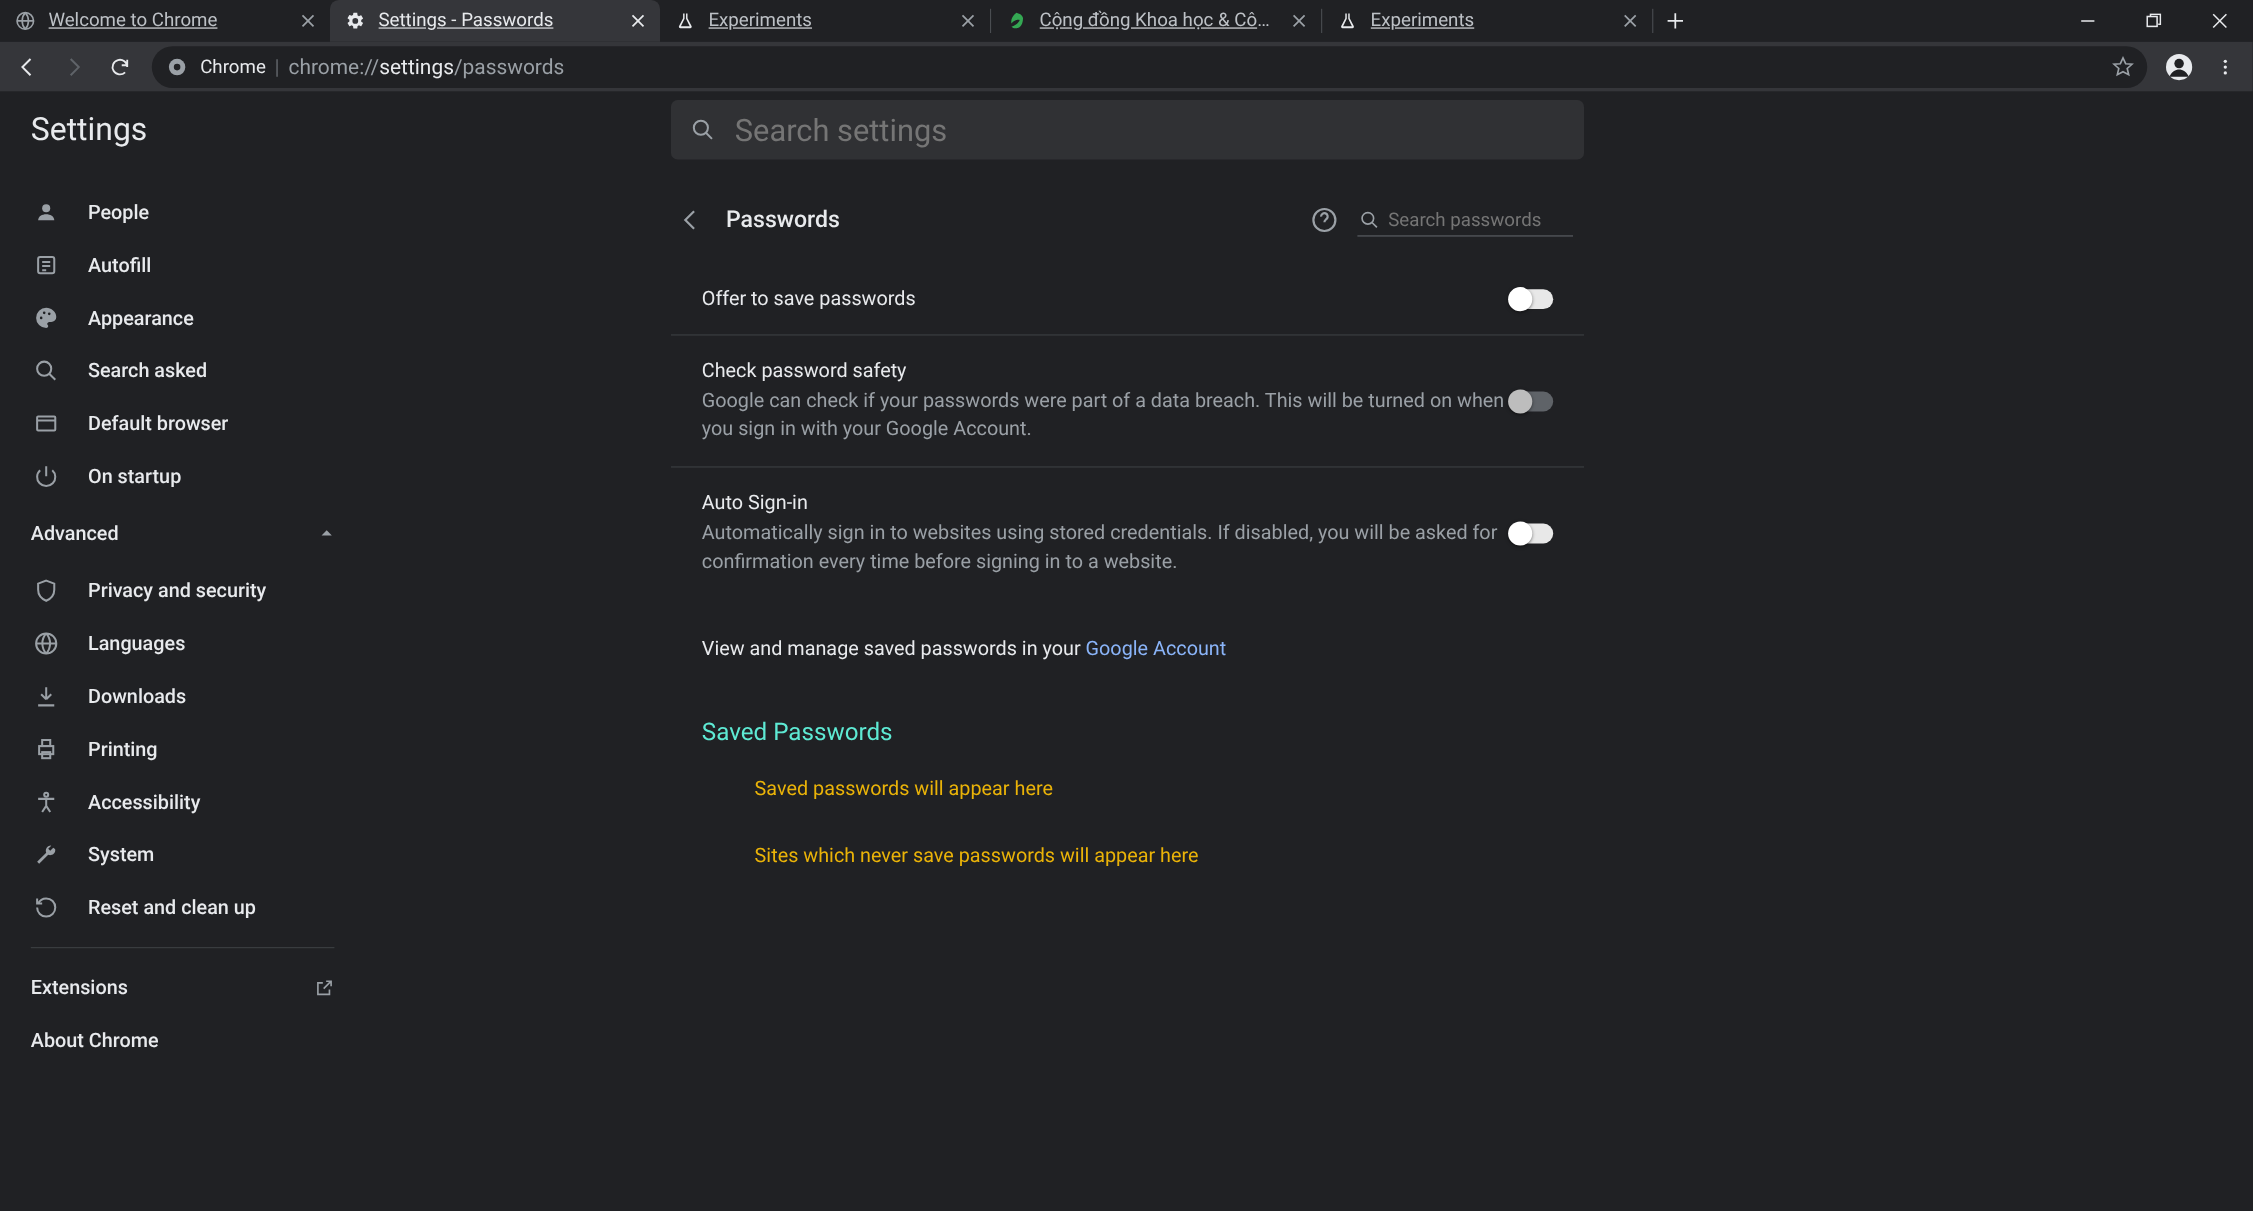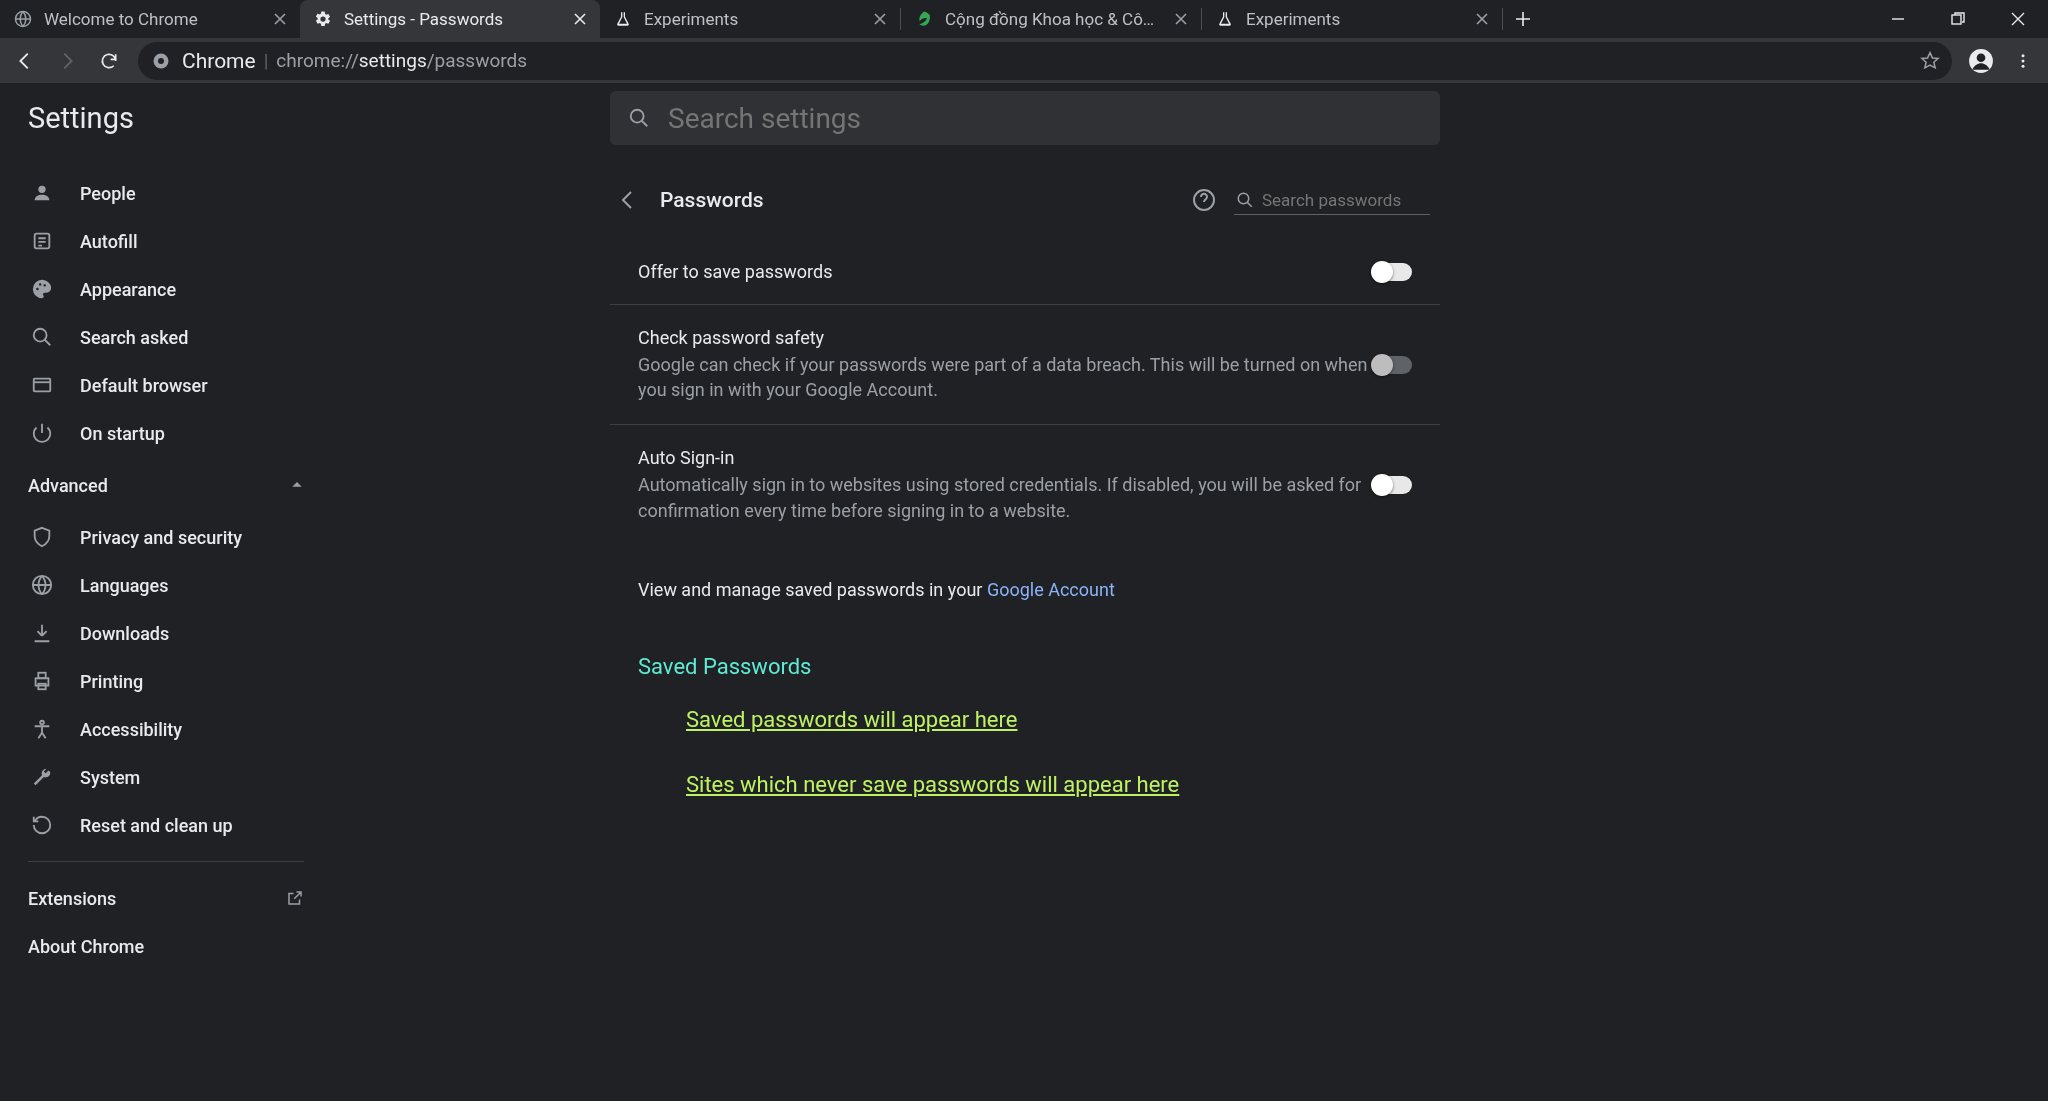--- a/index.html
+++ b/index.html
@@ -1,36 +1,36 @@
 <!DOCTYPE html>
 <html><head>
 <meta charset="utf-8">
 <style>
   * { box-sizing: border-box; margin: 0; padding: 0; font-family: 'Segoe UI', Roboto, Arial, sans-serif; }
   body { background: #202124; color: #e8eaed; width: 2048px; height: 1101px; overflow: hidden; }
 
   
-  .tabstrip { height: 38px; background: #202124; display: flex; align-items: stretch; }
+  .tabstrip { height: 38px; background: #202124; display: flex; align-items: stretch; text-decoration: underline; }
   .tab { display: flex; align-items: center; padding: 0 10px 0 12px; min-width: 0; width: 300px; color: #bdc1c6; font-size: 17px; position: relative; }
   .tab.active { background: #35363a; border-radius: 8px 8px 0 0; color: #e8eaed; }
   .tab .favicon { width: 22px; height: 22px; margin-right: 10px; flex-shrink: 0; display:flex; align-items:center; justify-content:center; }
   .tab .title { flex: 1; overflow: hidden; text-overflow: ellipsis; white-space: nowrap; }
   .tab .close { width: 20px; height: 20px; margin-left: 8px; display: flex; align-items:center; justify-content:center; color:#9aa0a6; flex-shrink:0; }
   .tab-sep { width: 1px; background: #4a4d51; margin: 8px 0; }
   .newtab { width: 40px; display:flex; align-items:center; justify-content:center; color:#9aa0a6; font-size:22px; }
   .window-controls { margin-left:auto; display:flex; }
   .window-controls .wc { width: 60px; display:flex; align-items:center; justify-content:center; color:#e8eaed; }
 
   
   .toolbar { height: 45px; background: #35363a; display:flex; align-items:center; padding: 0 6px; gap: 4px; }
   .toolbtn { width: 38px; height: 38px; display:flex; align-items:center; justify-content:center; color:#9aa0a6; border-radius: 50%; }
   .toolbtn.active { color:#e8eaed; }
   .omnibox { flex:1; height:38px; background:#202124; border-radius:19px; display:flex; align-items:center; padding:0 12px; color:#9aa0a6; font-size:19px; margin: 0 6px; }
   .omnibox .origin-icon { width:22px; height:22px; margin-right:10px; display:flex; align-items:center; justify-content:center; }
-  .omnibox .origin { color:#e8eaed; font-size:21px; }
+  .omnibox .origin { color:#e8eaed; font-size:17px; }
   .omnibox .divider { color:#5f6368; margin: 0 8px; }
   .omnibox .url-dim { color:#9aa0a6; }
   .omnibox .url-bright { color:#e8eaed; }
   .omnibox .star { margin-left:auto; color:#9aa0a6; }
 
   
   .app { display:flex; height: calc(1101px - 38px - 45px); }
   .settings-header { position: absolute; top: 83px; left:0; right:0; height: 70px; display:flex; align-items:center; }
   .settings-title { padding-left: 28px; font-size: 29px; color:#e8eaed; font-weight: 400; width: 610px; }
   .settings-search { margin-left: 0; width: 830px; height: 54px; background:#303134; border-radius: 6px; display:flex; align-items:center; padding: 0 18px; color:#9aa0a6; font-size:20px; }
@@ -66,21 +66,21 @@
   .toggle .knob { position:absolute; top:-2px; width:22px; height:22px; border-radius:50%; background:#ffffff; box-shadow:0 1px 3px rgba(0,0,0,0.5); }
   
   .toggle-offer { background:#e8e8e8; }
   .toggle-offer .knob { left:-1px; background:#fff; }
   .toggle-check { background:#5f6368; }
   .toggle-check .knob { left:-1px; background:#bdbdbd; }
 
   .link-row { padding: 22px 28px; font-size:18px; color:#e8eaed; }
   .link-row a { color:#8ab4f8; text-decoration:none; }
   .section-label { padding: 32px 28px 10px 28px; font-size:22px; color:#5eead4; }
-  .empty { padding: 18px 28px 22px 76px; font-size:22px; color:#bef264;text-decoration:underline; }
+  .empty { padding: 18px 28px 22px 76px; font-size:18px; color:#eab308; }
 
   svg { display:block; }
 </style>
 </head>
 <body>
 
 <div class="tabstrip">
   <div class="tab">
     <span class="favicon">
       <svg width="18" height="18" viewBox="0 0 24 24" fill="none" stroke="#9aa0a6" stroke-width="2">

